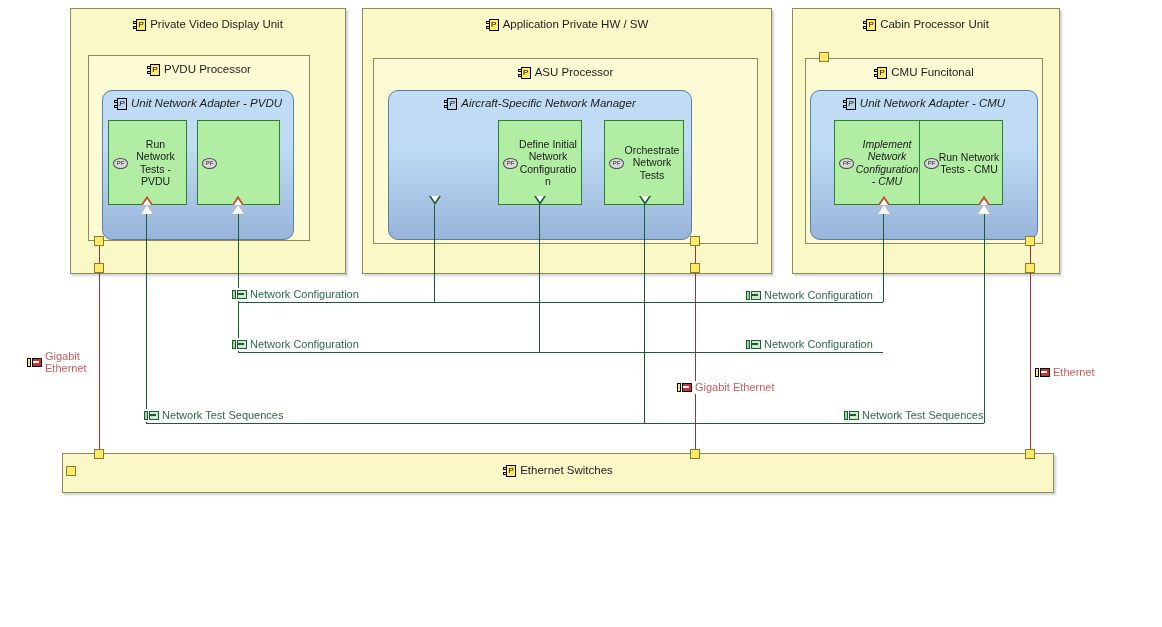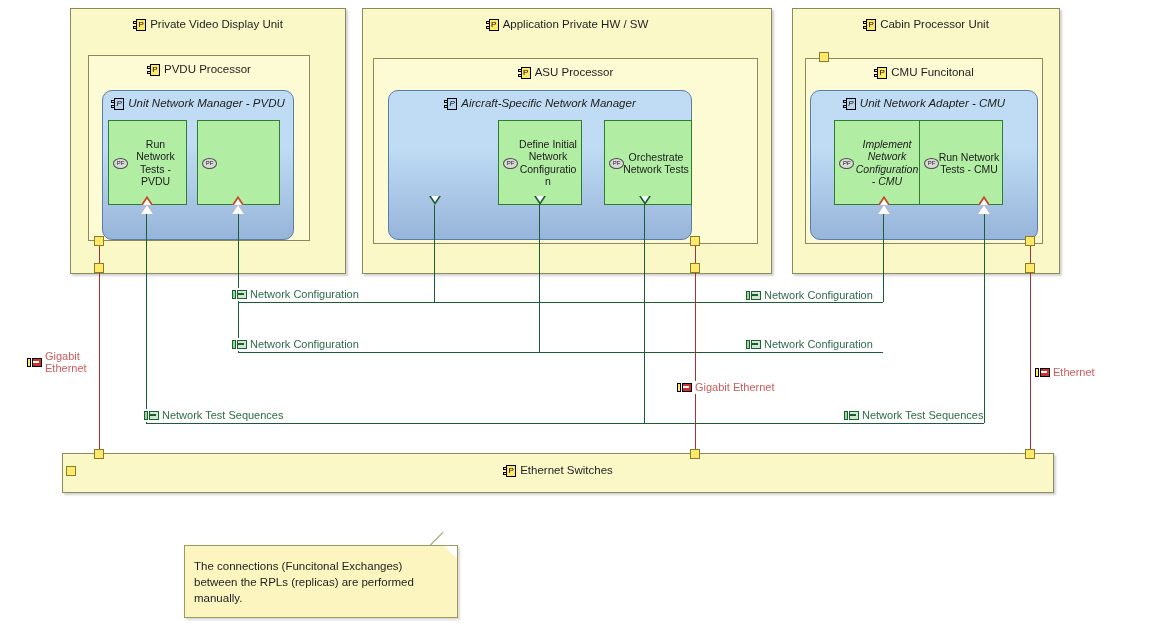--- a/index.html
+++ b/index.html
@@ -291,21 +291,21 @@
     </div>
   </div>
 
   <div class="node pc-blue" style="left:102px;top:90px;width:192px;height:150px;">
     <div class="nodehdr italic" style="top:6px;">
       <span class="ico-p blue">
         <span class="tab1"></span>
           <span class="tab2"></span>
         <span class="body">P</span>
       </span>
-      <span>Unit Network Manager - PVDU</span>
+      <span>Unit Network Adapter - PVDU</span>
     </div>
   </div>
 
   <div class="node pf-green" style="left:108px;top:120px;width:79px;height:85px;">
     <span class="ico-pf" style="left:4px;top:37px;">PF</span>
     <span class="pf-label">Run Network Tests - PVDU</span>
   </div>
   <div class="tri tri-in" style="left:141px;top:205px;"></div>
 
   <div class="node pf-green" style="left:197px;top:120px;width:83px;height:85px;">
@@ -351,21 +351,21 @@
   </div>
 
   <div class="tri tri-out" style="left:429px;top:196px;"></div>
 
   <div class="node pf-green" style="left:498px;top:120px;width:84px;height:85px;">
     <span class="ico-pf" style="left:4px;top:37px;">PF</span>
     <span class="pf-label">Define Initial Network Configuration</span>
   </div>
   <div class="tri tri-out" style="left:534px;top:196px;"></div>
 
-  <div class="node pf-green" style="left:604px;top:120px;width:88px;height:85px;">
+  <div class="node pf-green" style="left:604px;top:120px;width:80px;height:85px;">
     <span class="ico-pf" style="left:4px;top:37px;">PF</span>
     <span class="pf-label">Orchestrate Network Tests</span>
   </div>
   <div class="tri tri-out" style="left:639px;top:196px;"></div>
 
   <div class="port" style="left:690px;top:236px;"></div>
   <div class="port" style="left:690px;top:263px;"></div>
   <div class="wire red v" style="left:695px;top:246px;height:18px;"></div>
 
   <div class="node pc-outer" style="left:792px;top:8px;width:268px;height:266px;">
@@ -530,19 +530,14 @@
         <span class="body">P</span>
       </span>
       <span>Ethernet Switches</span>
     </div>
   </div>
   <div class="port" style="left:66px;top:466px;"></div>
   <div class="port" style="left:94px;top:449px;"></div>
   <div class="port" style="left:690px;top:449px;"></div>
   <div class="port" style="left:1025px;top:449px;"></div>
 
-  <div id="note" style="left:184px;top:545px;width:272px;height:71px;">
-    <div class="fold"></div>
-    <div class="foldline"></div>
-    <div class="txt">The connections (Funcitonal Exchanges) between the RPLs (replicas) are performed manually.</div>
-  </div>
 
 </div>
 
 </body></html>

